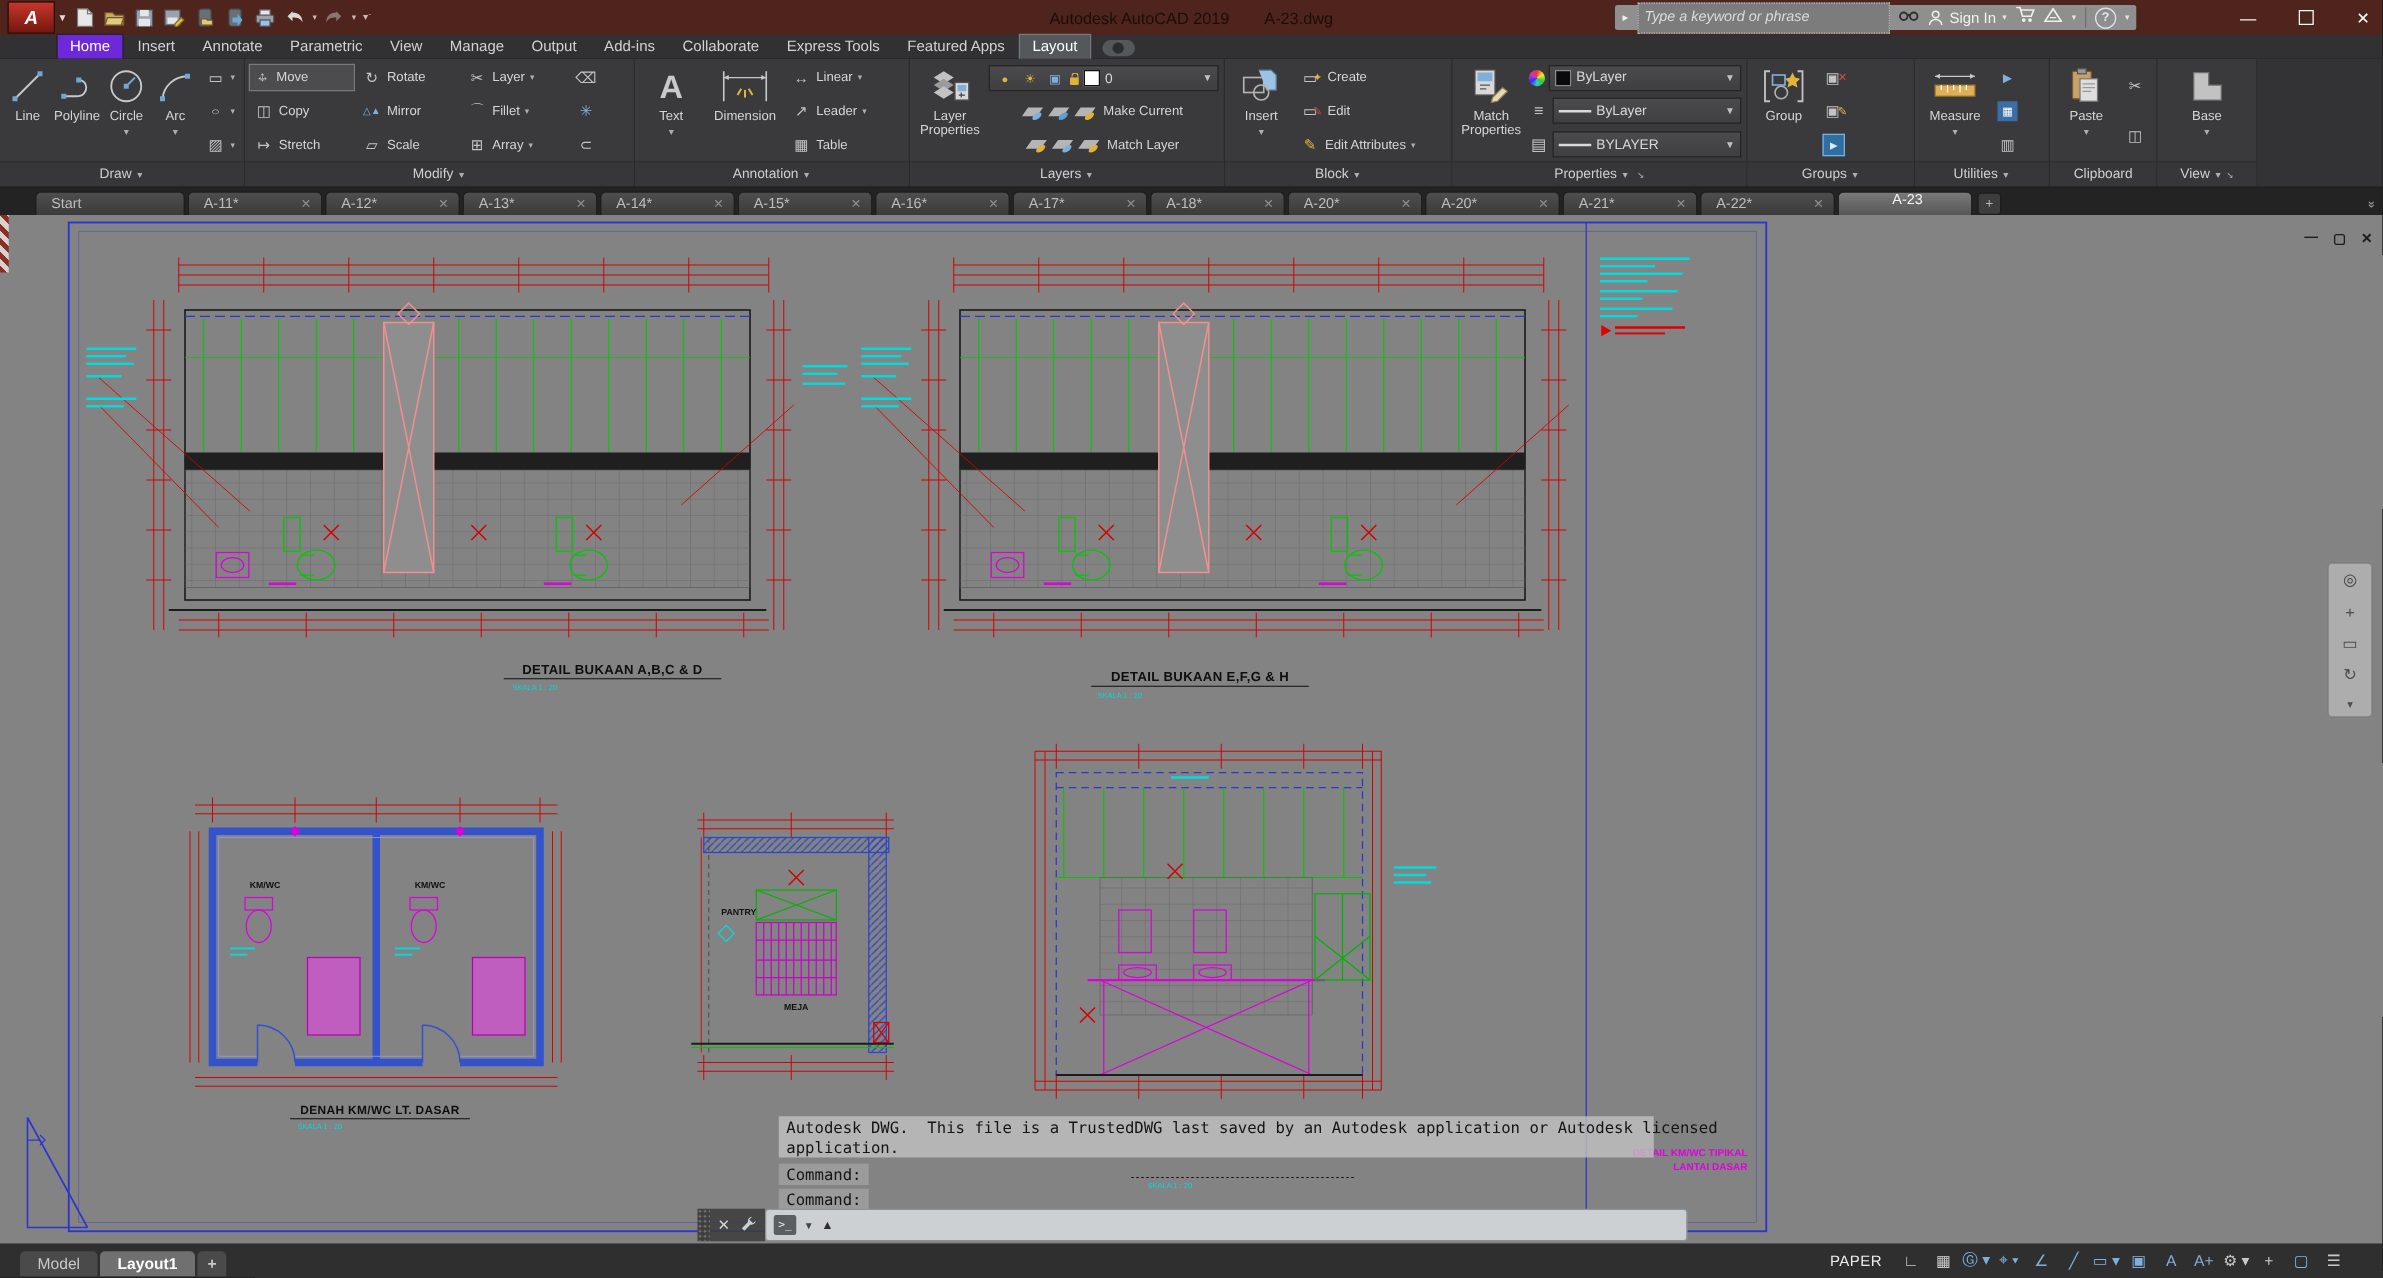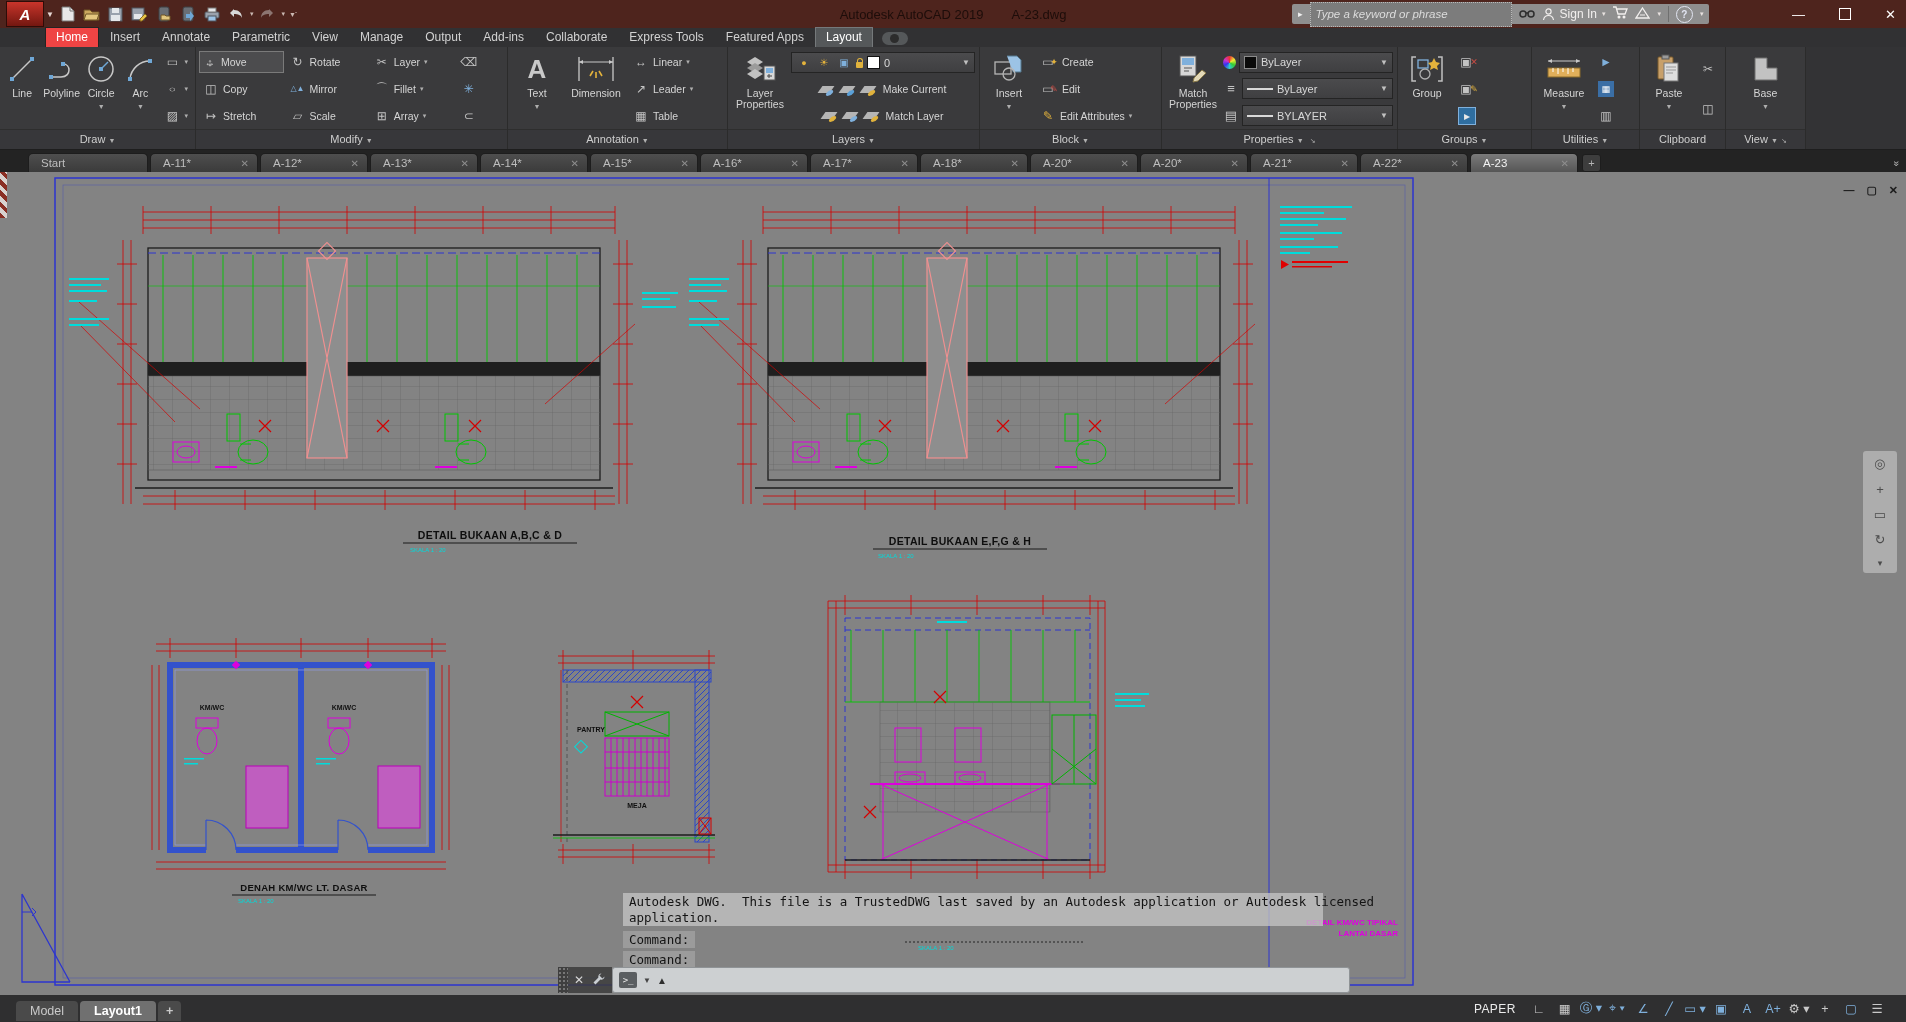--- a/index.html
+++ b/index.html
@@ -18,21 +18,21 @@
   .searchbox{width:190px;height:15px;background:#7c7c7c;border:1px dotted #b9b9b9;font-family:"Liberation Sans",sans-serif;font-style:italic;font-size:11.5px;color:#e6e6e6;padding:4px 5px;outline:none;}
   .searchbox::placeholder{color:#dcdcdc;font-style:italic;}
   .signin{display:flex;align-items:center;gap:5px;color:#f2efee;font-size:12px;}
   .tinycaret{font-size:7px;color:#e8e2e0;}
   .tb-div{width:1px;height:16px;background:#6f6f6f;}
   .helpq{width:15px;height:15px;border:1.4px solid #e3e6f2;border-radius:50%;color:#e3e6f2;font-size:10px;font-weight:bold;display:flex;align-items:center;justify-content:center;}
   .winbtns{position:absolute;right:10px;top:0;height:28px;display:flex;align-items:center;gap:34px;color:#fff;font-size:13px;}
   
   .ribbontabs{position:absolute;top:28px;left:0;width:100%;height:19px;background:#313133;display:flex;align-items:flex-end;padding-left:46px;box-sizing:border-box;gap:2px;}
   .rtab{padding:2px 10px 3px;font-size:12px;color:#d2d2d2;}
-  .rtab.active{background:#ef4444;color:#fff;outline:1px solid #232323;}
+  .rtab.active{background:#6d28d9;color:#fff;outline:1px solid #232323;}
   .rtab.hilite{background:#55585a;color:#fff;outline:1px solid #75797b;}
   .rtab-toggle{margin-left:8px;margin-bottom:2px;width:26px;height:13px;background:#55585a;border-radius:7px;display:flex;align-items:center;justify-content:center;font-size:8px;color:#222;}
   .rtab-toggle i{width:9px;height:9px;border-radius:50%;background:#2c2c2c;}
   
   .ribbon{position:absolute;top:47px;left:0;width:100%;height:103px;background:#3a3a3c;display:flex;border-bottom:1px solid #1e1e1e;box-sizing:border-box;}
   .panel{display:flex;flex-direction:column;border-right:1px solid #2b2b2b;box-sizing:border-box;}
   .panel-body{flex:1;display:flex;align-items:stretch;padding:2px 4px 0;gap:3px;}
   .panel-label{height:19px;line-height:19px;text-align:center;color:#cfcfcf;font-size:11px;background:#37373a;border-top:1px solid #2e2e2e;white-space:nowrap;}
   .panel-label .pc{font-size:7px;color:#b0b0b0;}
   .bigbtn{width:50px;display:flex;flex-direction:column;align-items:center;justify-content:flex-start;padding-top:3px;color:#d5d5d5;font-size:10.5px;text-align:center;line-height:11px;gap:2px;}
@@ -59,41 +59,41 @@
   .lock::before{content:"";position:absolute;top:-4px;left:1px;width:4px;height:4px;border:1.2px solid #e0b23c;border-bottom:none;border-radius:3px 3px 0 0;}
   .colorwheel{width:13px;height:13px;border-radius:50%;background:conic-gradient(#e33,#ee3,#3c3,#3cc,#33e,#c3c,#e33);}
   .ribbon-空{flex:1;background:#333335;}
   .propcol{display:flex;flex-direction:column;justify-content:space-around;}
   .proprow{display:flex;align-items:center;gap:3px;justify-content:center;}
   
   .filetabs{position:absolute;top:150px;left:0;width:100%;height:22px;background:#232323;display:flex;align-items:flex-end;padding-left:28px;box-sizing:border-box;}
   .ftab{height:19px;display:flex;align-items:center;gap:8px;padding:0 8px 0 12px;margin-right:2px;background:linear-gradient(#4e4e4e,#3b3b3b);border:1px solid #1d1d1d;border-bottom:none;border-radius:5px 5px 0 0;font-size:11.5px;color:#bdbdbd;min-width:108px;box-sizing:border-box;justify-content:space-between;}
   .ftab .x{color:#8f8f8f;font-size:10px;}
   .ftab.start{min-width:120px;}
-  .ftab.active{background:linear-gradient(#7a7a7a,#565656);color:#f2f2f2;}
+  .ftab.active{background:linear-gradient(#7a7a7a,#565656);color:#f2f2f2;flex-direction:column;}
   .ftab-plus{width:17px;height:16px;margin-left:2px;background:#3d3d3d;border:1px solid #1d1d1d;border-radius:3px;color:#b5b5b5;font-size:11px;display:flex;align-items:center;justify-content:center;}
   .ftab-overflow{position:absolute;right:6px;bottom:3px;color:#b5b5b5;font-size:10px;transform:rotate(90deg);}
   
   .canvas{position:absolute;top:172px;left:0;width:1906px;height:823px;background:#838383;overflow:hidden;}
   .barber{position:absolute;left:0;top:0;width:7px;height:46px;background:repeating-linear-gradient(45deg,#8a2f24 0 4px,#d8d2cf 4px 8px);}
   .winctl{position:absolute;right:8px;top:12px;display:flex;gap:12px;color:#1c1c1c;font-size:11px;font-weight:bold;}
   .navfloat{position:absolute;left:1862px;top:278px;width:34px;height:122px;background:rgba(215,215,215,.5);border:1px solid rgba(90,90,90,.5);border-radius:4px;display:flex;flex-direction:column;align-items:center;justify-content:space-around;color:#4c4c4c;font-size:13px;}
   .cmd-history{position:absolute;left:623px;top:721px;width:700px;height:33px;background:rgba(195,195,195,.78);color:#141414;font-family:"DejaVu Sans Mono",monospace;font-size:12.5px;line-height:16px;padding:1px 6px;box-sizing:border-box;white-space:pre;}
   .cmd-chip{position:absolute;left:623px;background:rgba(160,160,160,.85);color:#141414;font-family:"DejaVu Sans Mono",monospace;font-size:12.5px;padding:1px 6px;}
   .cmd-bar{position:absolute;left:558px;top:795px;width:792px;height:26px;display:flex;align-items:center;}
   .cmd-grip{width:10px;height:26px;background:#3f3f3f;background-image:radial-gradient(#777 1px,transparent 1px);background-size:4px 4px;}
   .cmd-ctl{height:26px;background:rgba(60,60,60,.85);display:flex;align-items:center;padding:0 6px;gap:8px;color:#d7d7d7;font-size:12px;}
   .cmd-field{flex:1;height:24px;background:#cdd0d2;border:1px solid #8f9396;border-radius:3px;display:flex;align-items:center;padding:0 6px;gap:6px;}
   .cmd-chipicon{width:18px;height:16px;background:#5a5e61;color:#e8e8e8;font-size:9px;display:flex;align-items:center;justify-content:center;border-radius:2px;font-family:"DejaVu Sans Mono",monospace;}
   .cmd-caret{font-size:8px;color:#444;}
   .cmd-input{flex:1;border:none;background:transparent;outline:none;font-family:"DejaVu Sans Mono",monospace;font-style:italic;font-size:13px;color:#3f3f3f;}
   .cmd-input::placeholder{color:#595959;font-style:italic;}
   .cmd-up{color:#2e2e2e;font-size:10px;}
   
-  .statusbar{position:absolute;top:995px;left:0;width:100%;height:27px;background:#2f2f30;display:flex;align-items:center;box-sizing:border-box;padding:0 16px 0 16px;}
+  .statusbar{position:absolute;top:995px;left:0;width:100%;height:27px;background:#2f2f30;display:flex;align-items:center;box-sizing:border-box;padding:0 26px 0 16px;}
   .ltab{height:20px;display:flex;align-items:center;padding:0 14px;border-radius:4px 4px 0 0;background:#4a4a4a;color:#c9c9c9;font-size:12.5px;margin-right:2px;margin-top:4px;}
   .ltab.active{background:#707070;color:#fff;font-weight:bold;}
   .ltab.plus{padding:0 8px;font-weight:bold;}
   .sb-spacer{flex:1;}
   .paper-label{color:#ececec;font-size:12px;letter-spacing:.4px;margin-right:10px;}
   .sb-icon{min-width:22px;height:20px;display:flex;align-items:center;justify-content:center;font-size:12.5px;color:#7fb0dc;padding:0 2px;}
   .sb-icon.gray{color:#c9c9c9;}
   
   .cad-title{font-family:"Liberation Sans",sans-serif;font-size:10.5px;font-weight:bold;fill:#0e0e0e;letter-spacing:.3px;}
   .cad-small{font-family:"Liberation Sans",sans-serif;font-size:7px;font-weight:bold;fill:#101010;}

